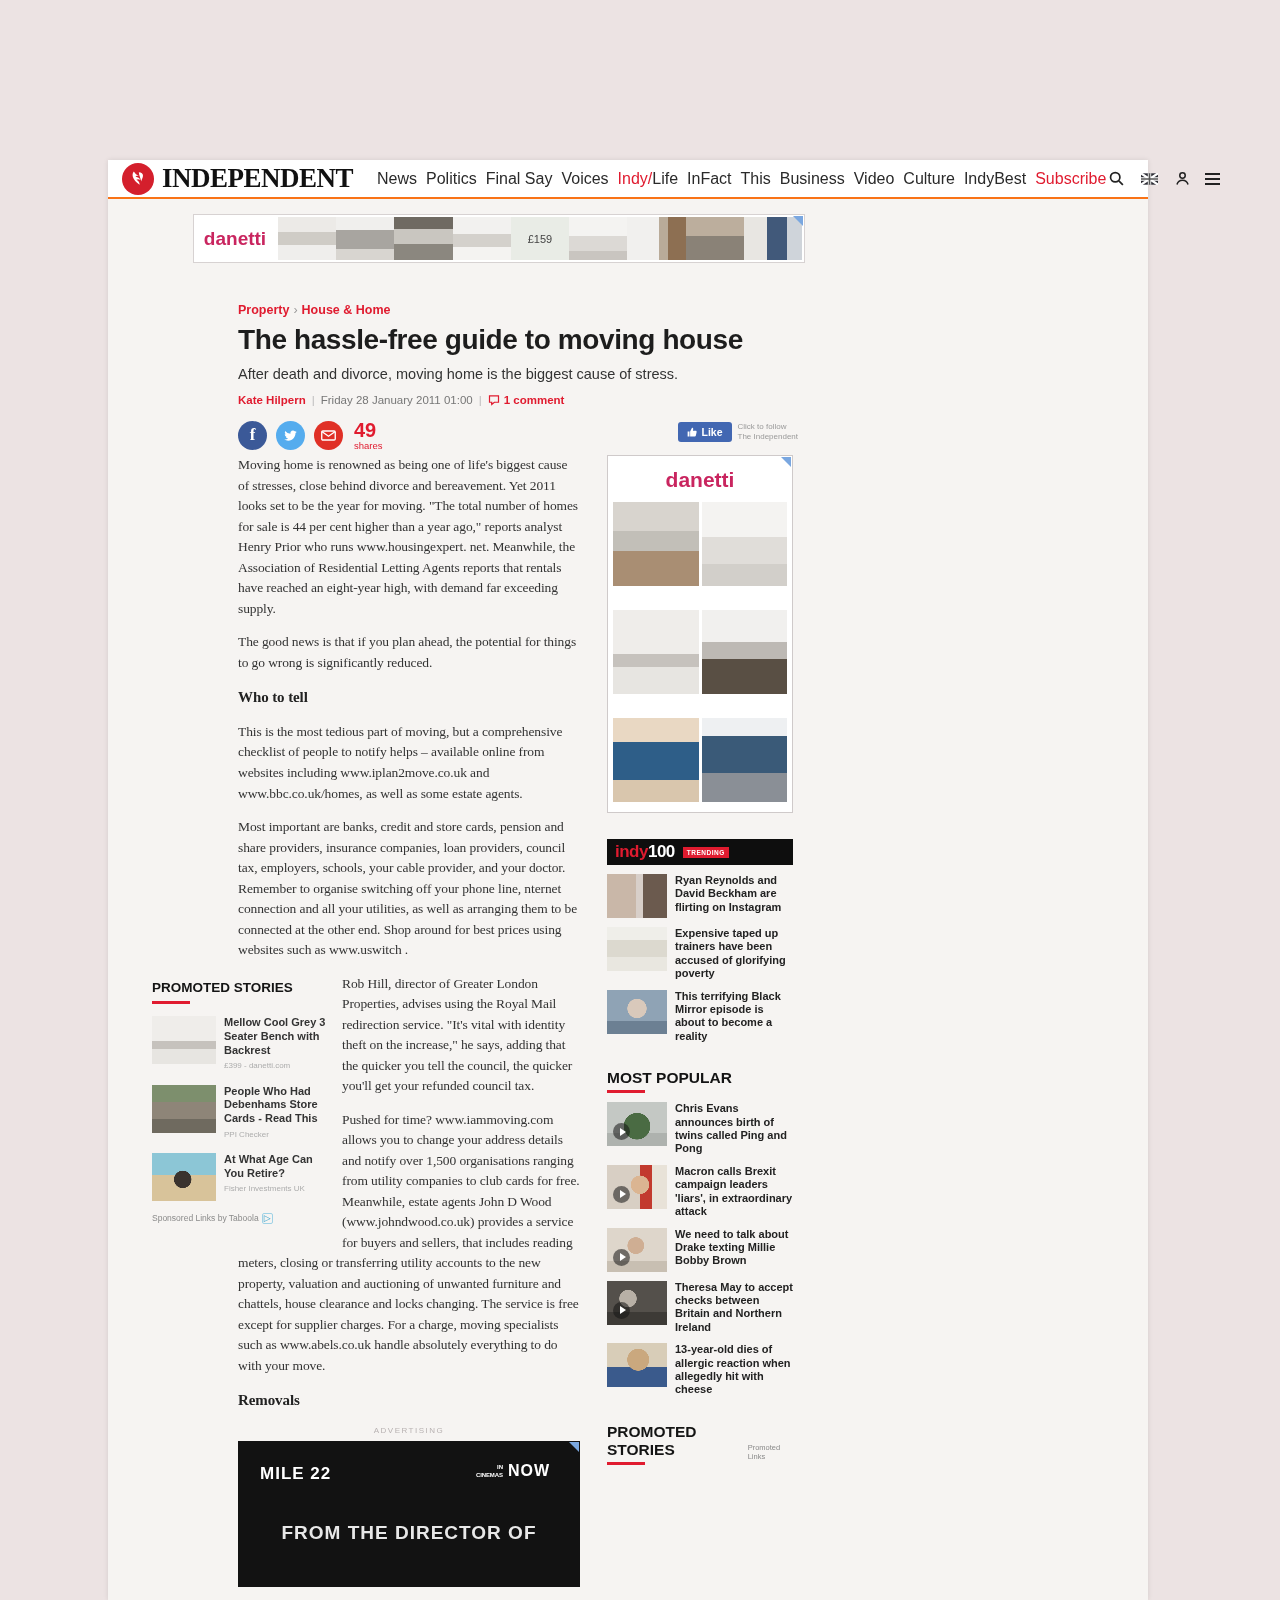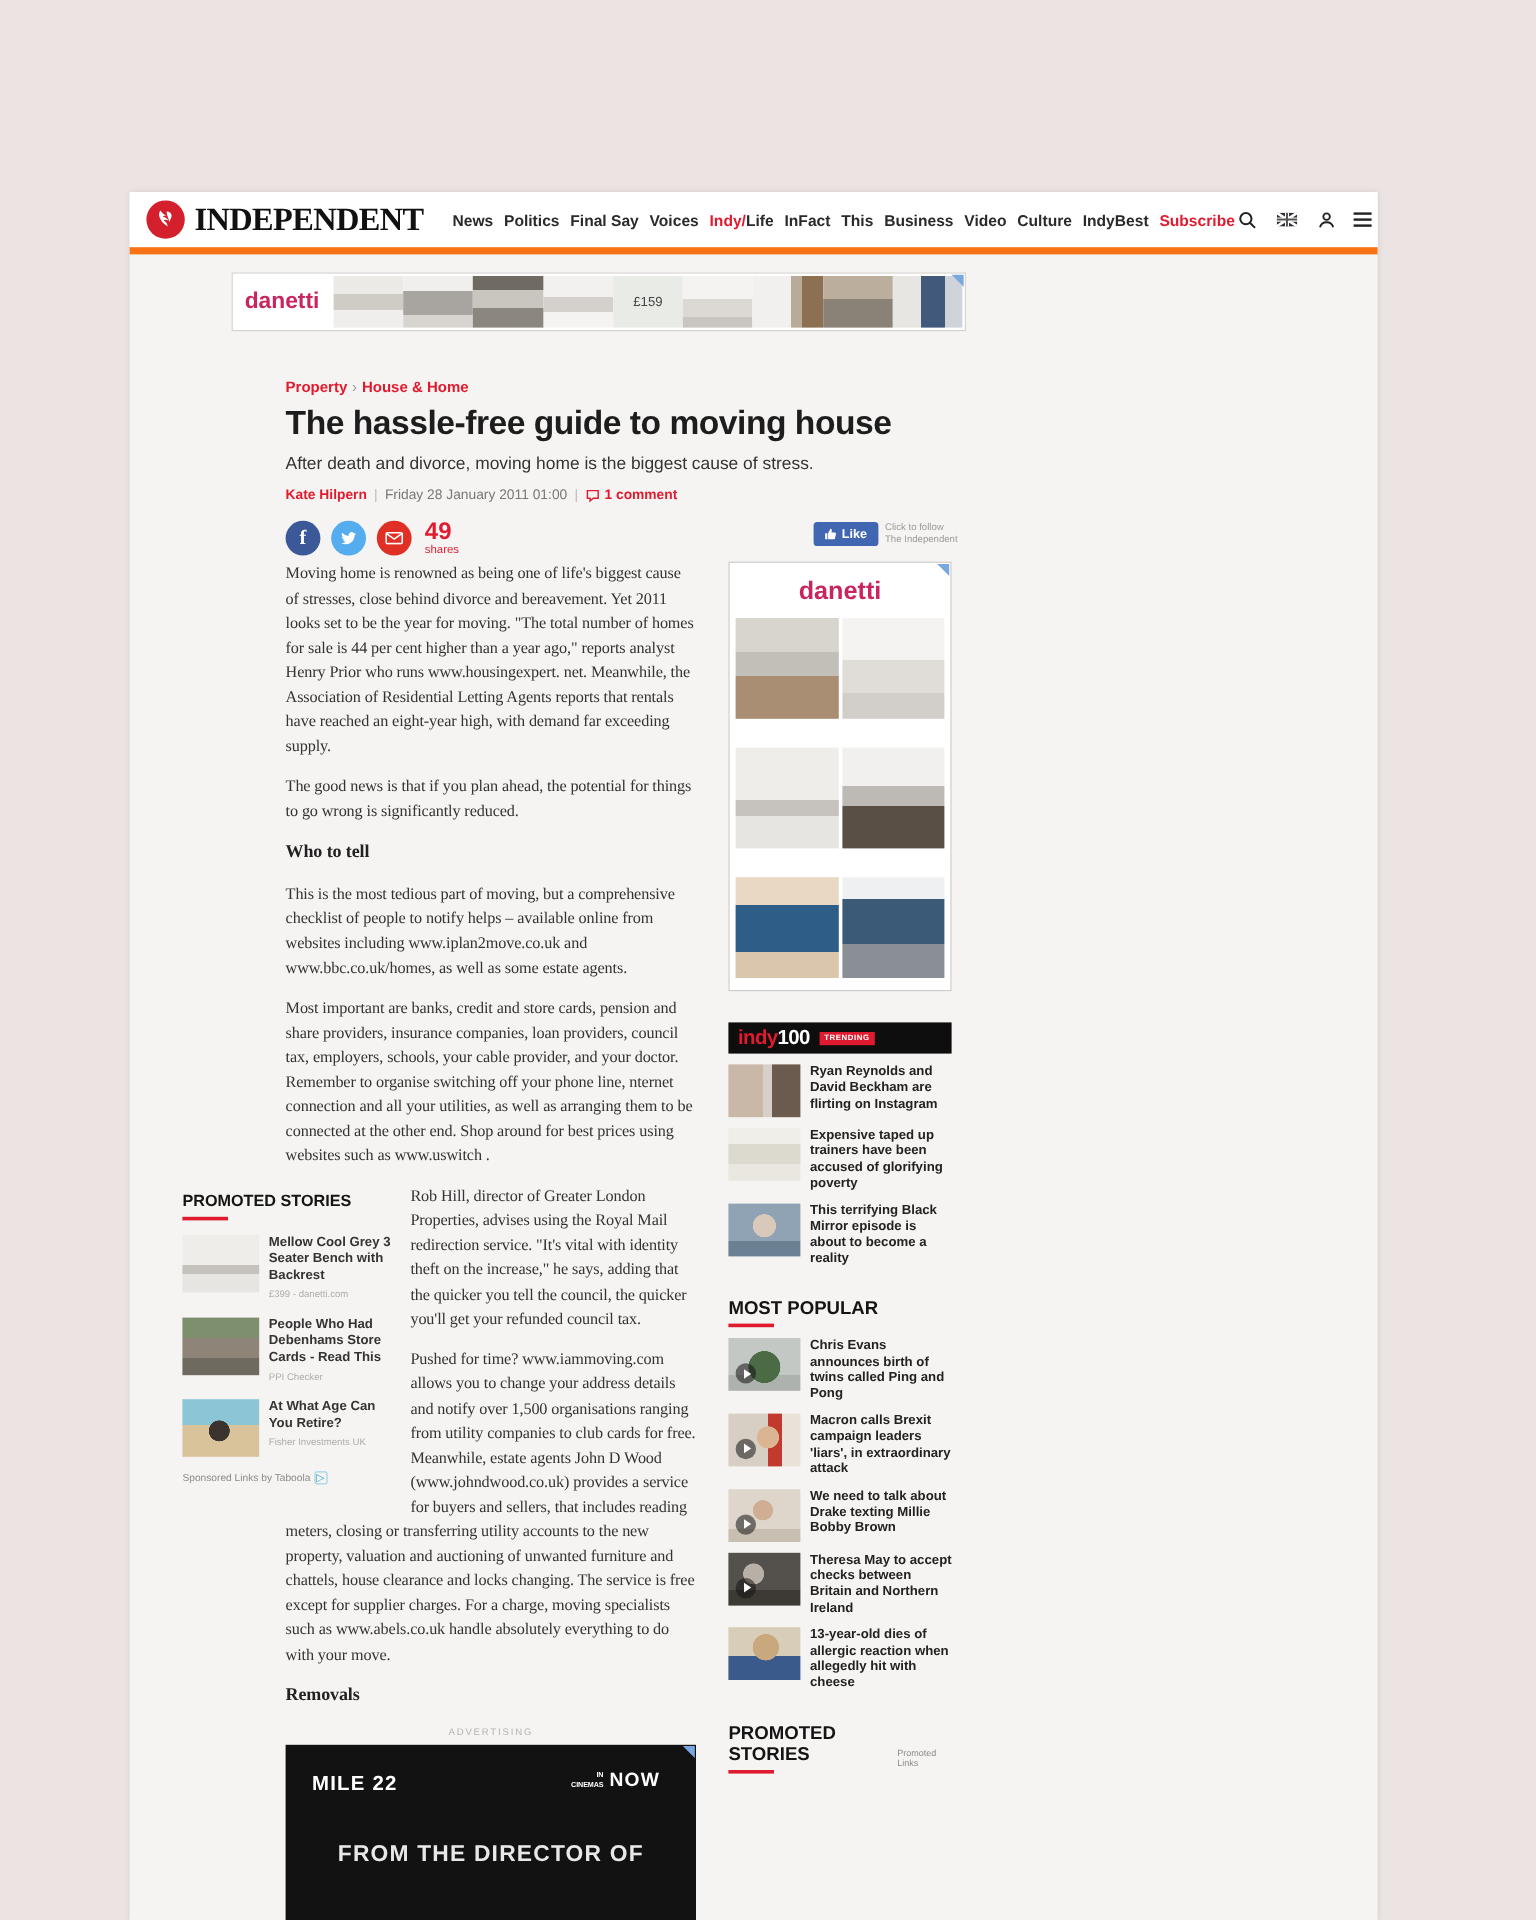--- a/index.html
+++ b/index.html
@@ -3,26 +3,26 @@
 <meta charset="utf-8">
 <style>
   html,body{margin:0;padding:0}
   body{
     width:1280px;height:1600px;overflow:hidden;position:relative;
     background:#ece3e3;font-family:"Liberation Sans",sans-serif;
   }
   .page{position:absolute;left:108px;top:160px;width:1040px;height:1440px;background:#f6f4f2;box-shadow:0 0 5px rgba(0,0,0,.10)}
 
   
-  .site-header{height:52px;background:#fff;border-bottom:6px solid #f97316;display:flex;align-items:center;padding:0 20px 0 14px;box-sizing:border-box}
+  .site-header{height:39px;background:#fff;border-bottom:2px solid #f97316;display:flex;align-items:center;padding:0 20px 0 14px;box-sizing:border-box}
   .logo{display:flex;align-items:center;gap:8px;cursor:pointer}
   .logo-mark{width:32px;height:32px;border-radius:50%;background:#d41f2c;display:flex;align-items:center;justify-content:center;flex:0 0 auto}
   .wordmark{font-family:"Liberation Serif",serif;font-weight:700;font-size:27px;letter-spacing:-.5px;color:#111}
   .nav{display:flex;align-items:center;gap:9px;margin-left:24px}
-  .nav a{font-size:13px;color:#2a2a2a;text-decoration:none;white-space:nowrap;font-weight:700}
+  .nav a{font-size:16px;color:#2a2a2a;text-decoration:none;white-space:nowrap;font-weight:400}
   .nav .red{color:#e01b2f}
   .hdr-icons{margin-left:auto;display:flex;align-items:center;gap:13px}
   .hdr-icons .ic{width:20px;height:20px;display:flex;align-items:center;justify-content:center;cursor:pointer}
   .burger{display:flex;flex-direction:column;gap:3px;cursor:pointer}
   .burger i{display:block;width:15px;height:2px;background:#222}
 
   .page-body{position:relative;height:1388px;overflow:hidden}
 
   
   .banner{position:absolute;left:85px;top:15px;width:612px;height:49px;background:#fff;border:1px solid #d7d2d2;display:flex;align-items:stretch;box-sizing:border-box}

